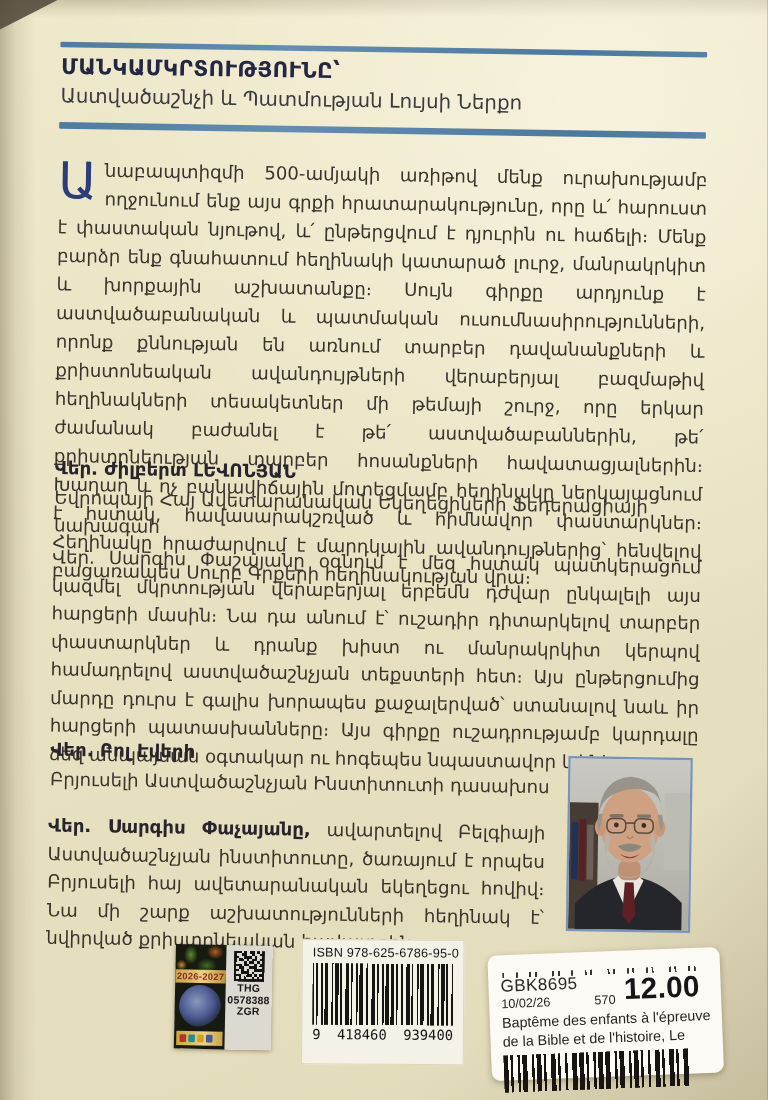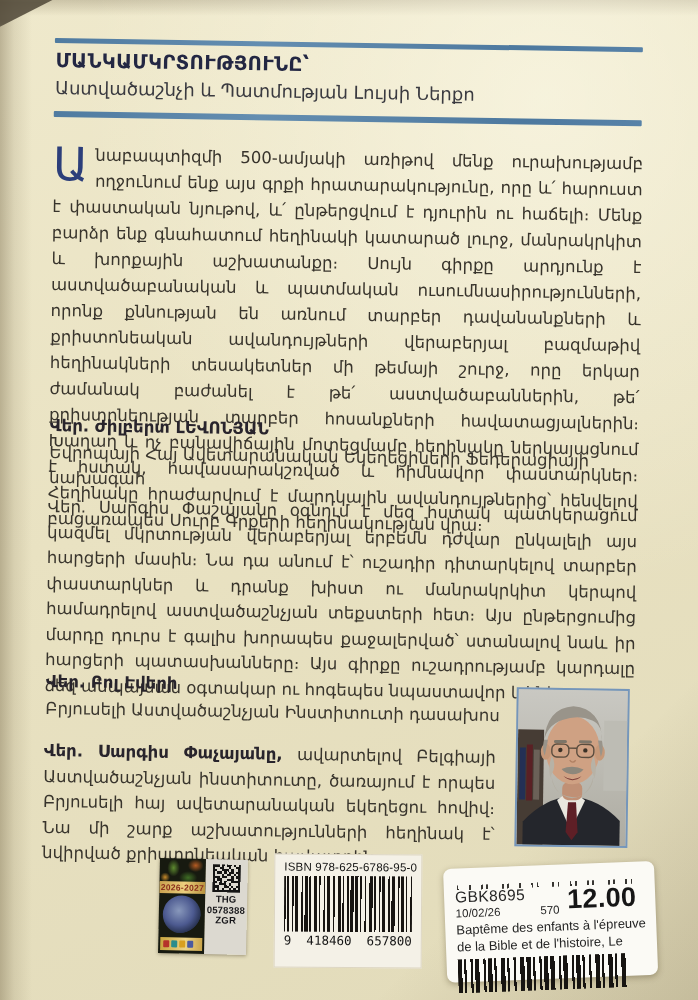--- a/index.html
+++ b/index.html
@@ -181,21 +181,21 @@
           <rect x="66" y="0" width="1" height="10"></rect>
           <rect x="68" y="0" width="2" height="10"></rect>
           <rect x="72" y="0" width="1" height="10"></rect>
           <rect x="74" y="0" width="2" height="10"></rect>
           <rect x="77" y="0" width="1" height="10"></rect>
           <rect x="80" y="0" width="1" height="10"></rect>
         </svg></div>
     <div class="isbn-digits">
       <span>9</span>
       <span>418460</span>
-      <span>657800</span>
+      <span>939400</span>
     </div>
   </div>
 
   <div class="sticker-holo">
     <div class="holo-left">
       <div class="holo-band">2026-2027</div>
       <div class="holo-swirl"></div>
       <div class="holo-logo">
         <i style="background:#b5342a"></i>
         <i style="background:#2a8c8c"></i>

